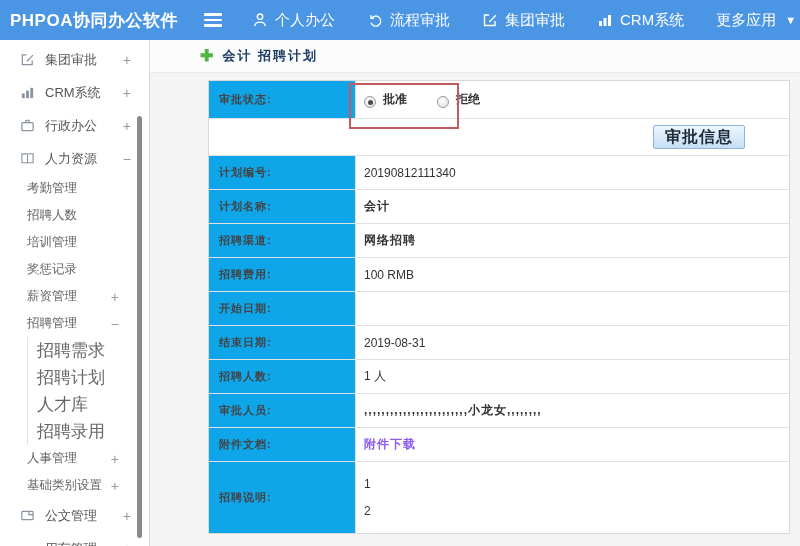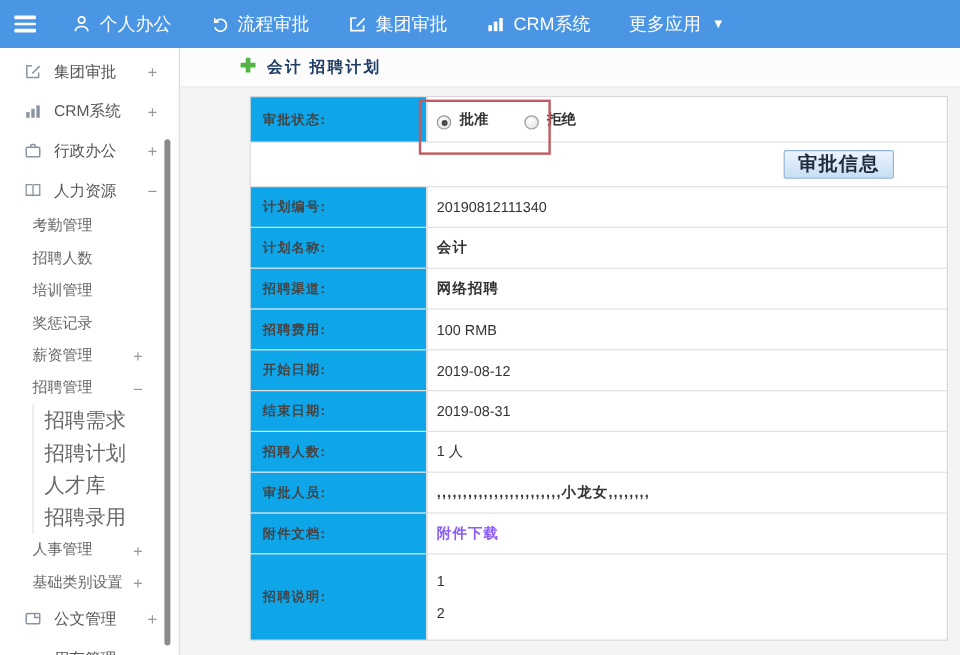--- a/index.html
+++ b/index.html
@@ -55,20 +55,21 @@
 
   .btn-approve { background:linear-gradient(#ecf5fd,#c6def4); border:1px solid #8fb4d8; border-radius:2px; height:24px; padding:0 11px; font-size:16px; font-weight:bold; color:#1f2b3a; cursor:pointer; font-family:inherit; letter-spacing:1px; }
 
   .link { color:#8b5cf6; font-weight:bold; cursor:pointer; letter-spacing:1px; }
   .val-bold { font-weight:bold; letter-spacing:1px; }
 </style>
 </head>
 <body>
 
 <header class="topbar">
+  <div class="brand">PHPOA协同办公软件</div>
   <div class="hamburger">
     <span></span>
       <span></span>
       <span></span>
   </div>
   <nav class="topnav">
     <a class="navitem">
       <span>
         <svg width="16" height="16" viewBox="0 0 16 16">
             <circle cx="8" cy="4.7" r="2.7" fill="none" stroke="#fff" stroke-width="1.4"></circle>
@@ -269,21 +270,20 @@
       <div class="frow frow-data">
         <div class="fcell-label">招聘渠道:</div>
         <div class="fcell-value val-bold">网络招聘</div>
       </div>
       <div class="frow frow-data">
         <div class="fcell-label">招聘费用:</div>
         <div class="fcell-value">100 RMB</div>
       </div>
       <div class="frow frow-data">
         <div class="fcell-label">开始日期:</div>
-        <div class="fcell-value">2019-08-12</div>
       </div>
       <div class="frow frow-data">
         <div class="fcell-label">结束日期:</div>
         <div class="fcell-value">2019-08-31</div>
       </div>
       <div class="frow frow-data">
         <div class="fcell-label">招聘人数:</div>
         <div class="fcell-value">1 人</div>
       </div>
       <div class="frow frow-data">

